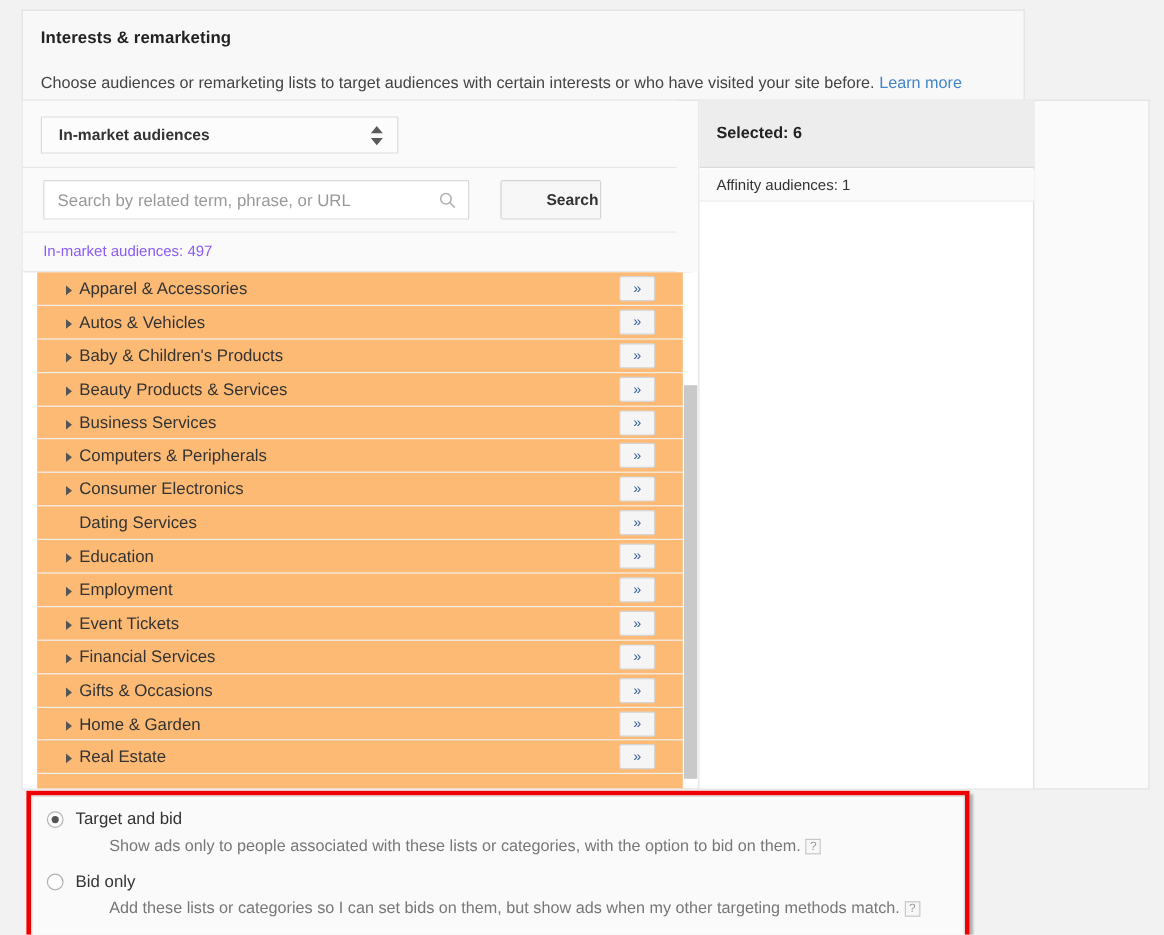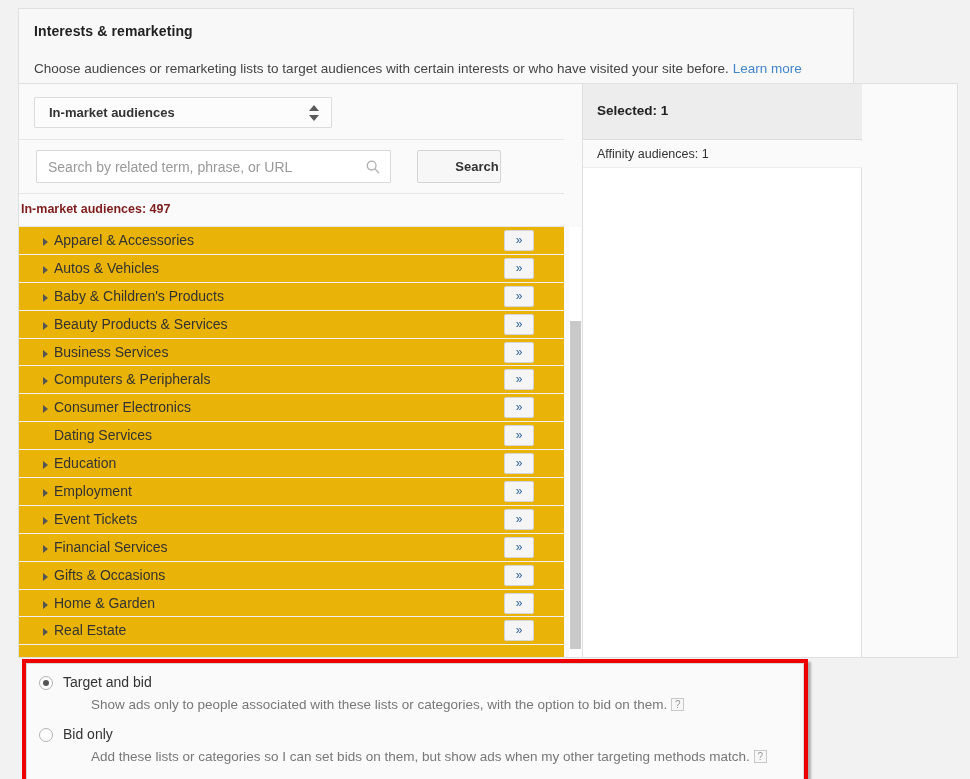--- a/index.html
+++ b/index.html
@@ -107,28 +107,28 @@
     text-align: center; line-height: 31px;
     cursor: pointer;
     padding-left: 36px;
   }
 
   .count-row {
     position: absolute; left: 0; top: 110px; width: 545px; height: 33px;
     background: #fafafa; border-bottom: 1px solid #e6e6e6;
   }
   .count-text {
-    position: absolute; left: 2px; top: 8px;
-    font-size: 12.5px; font-weight: bold; color: #7f1d1d;
+    position: absolute; left: 17px; top: 8px;
+    font-size: 12.5px; font-weight: normal; color: #8b5cf6;
   }
 
   .list-wrap {
-    position: absolute; left: 0; top: 143px;
+    position: absolute; left: 12px; top: 143px;
     width: 545px; height: 430px;
-    background: #eab308;
+    background: #fdba74;
     overflow: hidden;
   }
   .list-row {
     position: relative;
     height: 27.9px;
     border-bottom: 1px solid #f0f0f0;
   }
   .tri {
     position: absolute; left: 24px; top: 11px;
     width: 0; height: 0;
@@ -385,21 +385,21 @@
           </div>
         </div>
 
       <div class="vscroll-track"></div>
       <div class="vscroll-thumb"></div>
       <div class="col-divider"></div>
     </div>
 
     <div class="right-col">
       <div class="sel-header">
-        <span class="sel-header-text">Selected: 1</span>
+        <span class="sel-header-text">Selected: 6</span>
       </div>
       <div class="group-header">
         <span class="group-header-text">Affinity audiences: 1</span>
       </div>
     </div>
   </div>
 
   <div class="red-box">
     <div class="red-box-inner">
 

